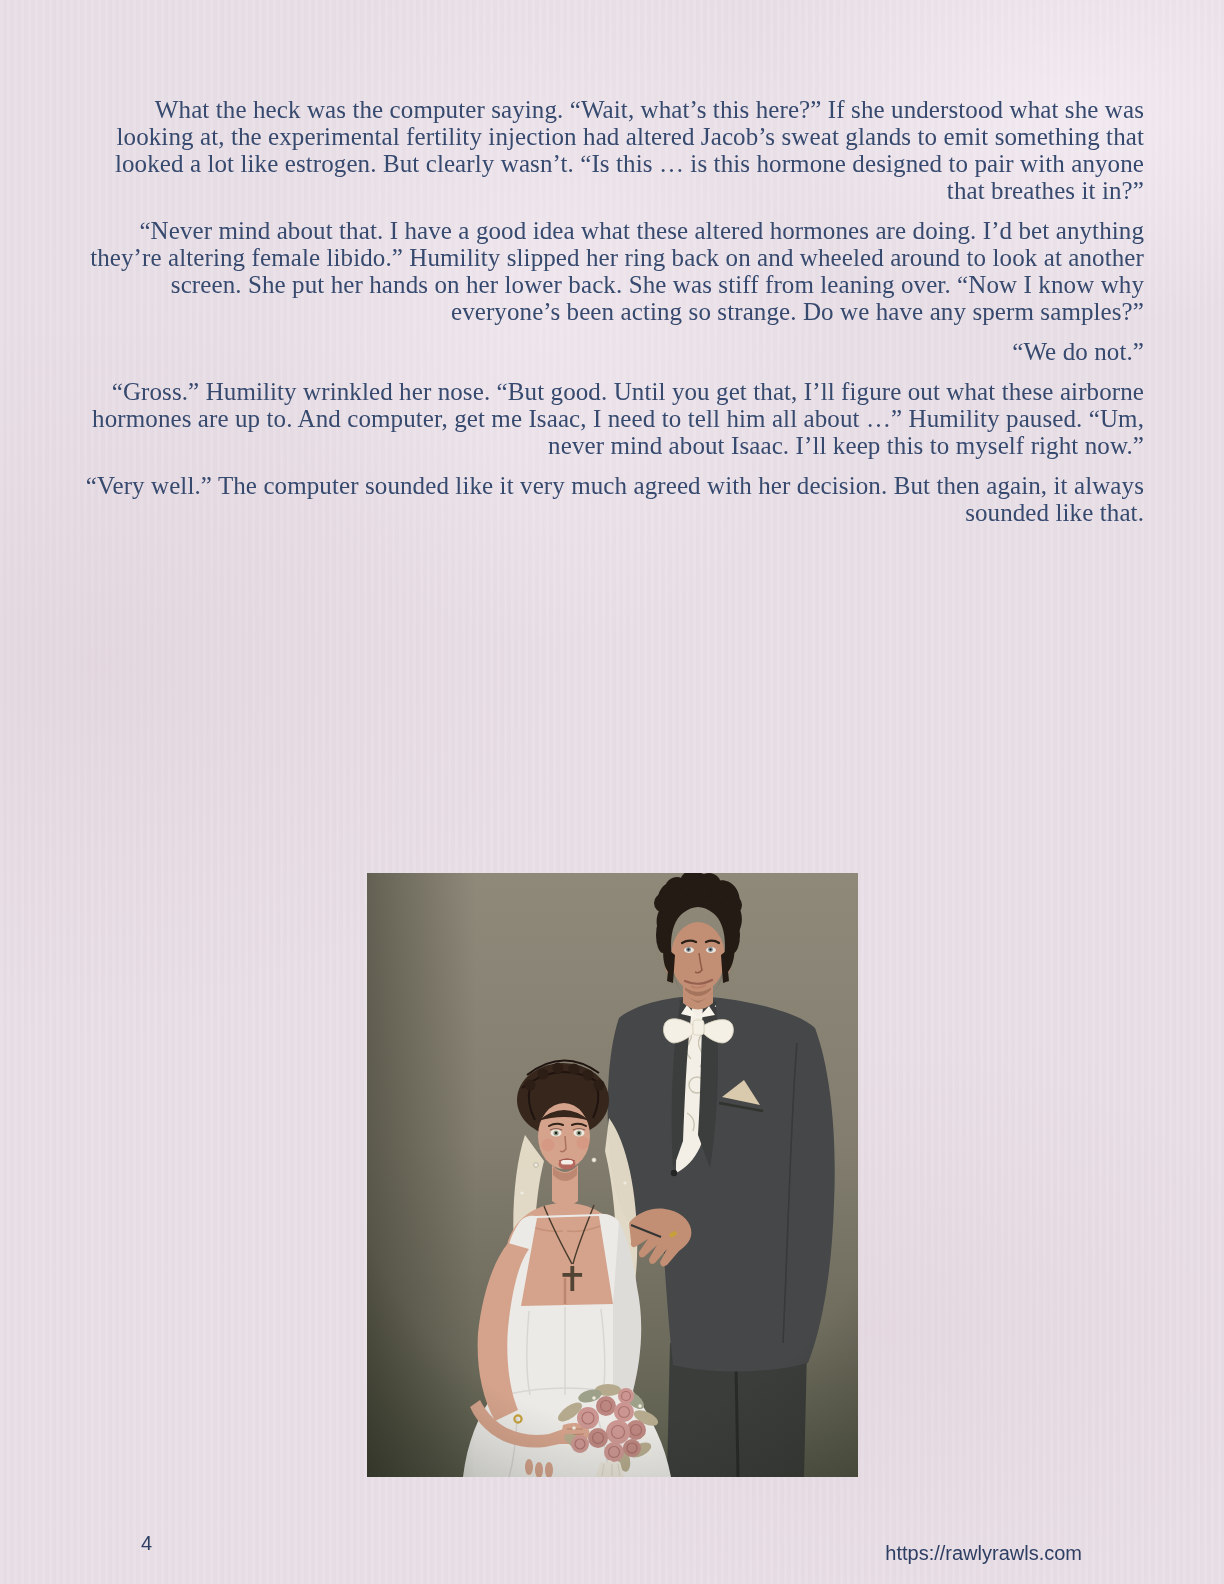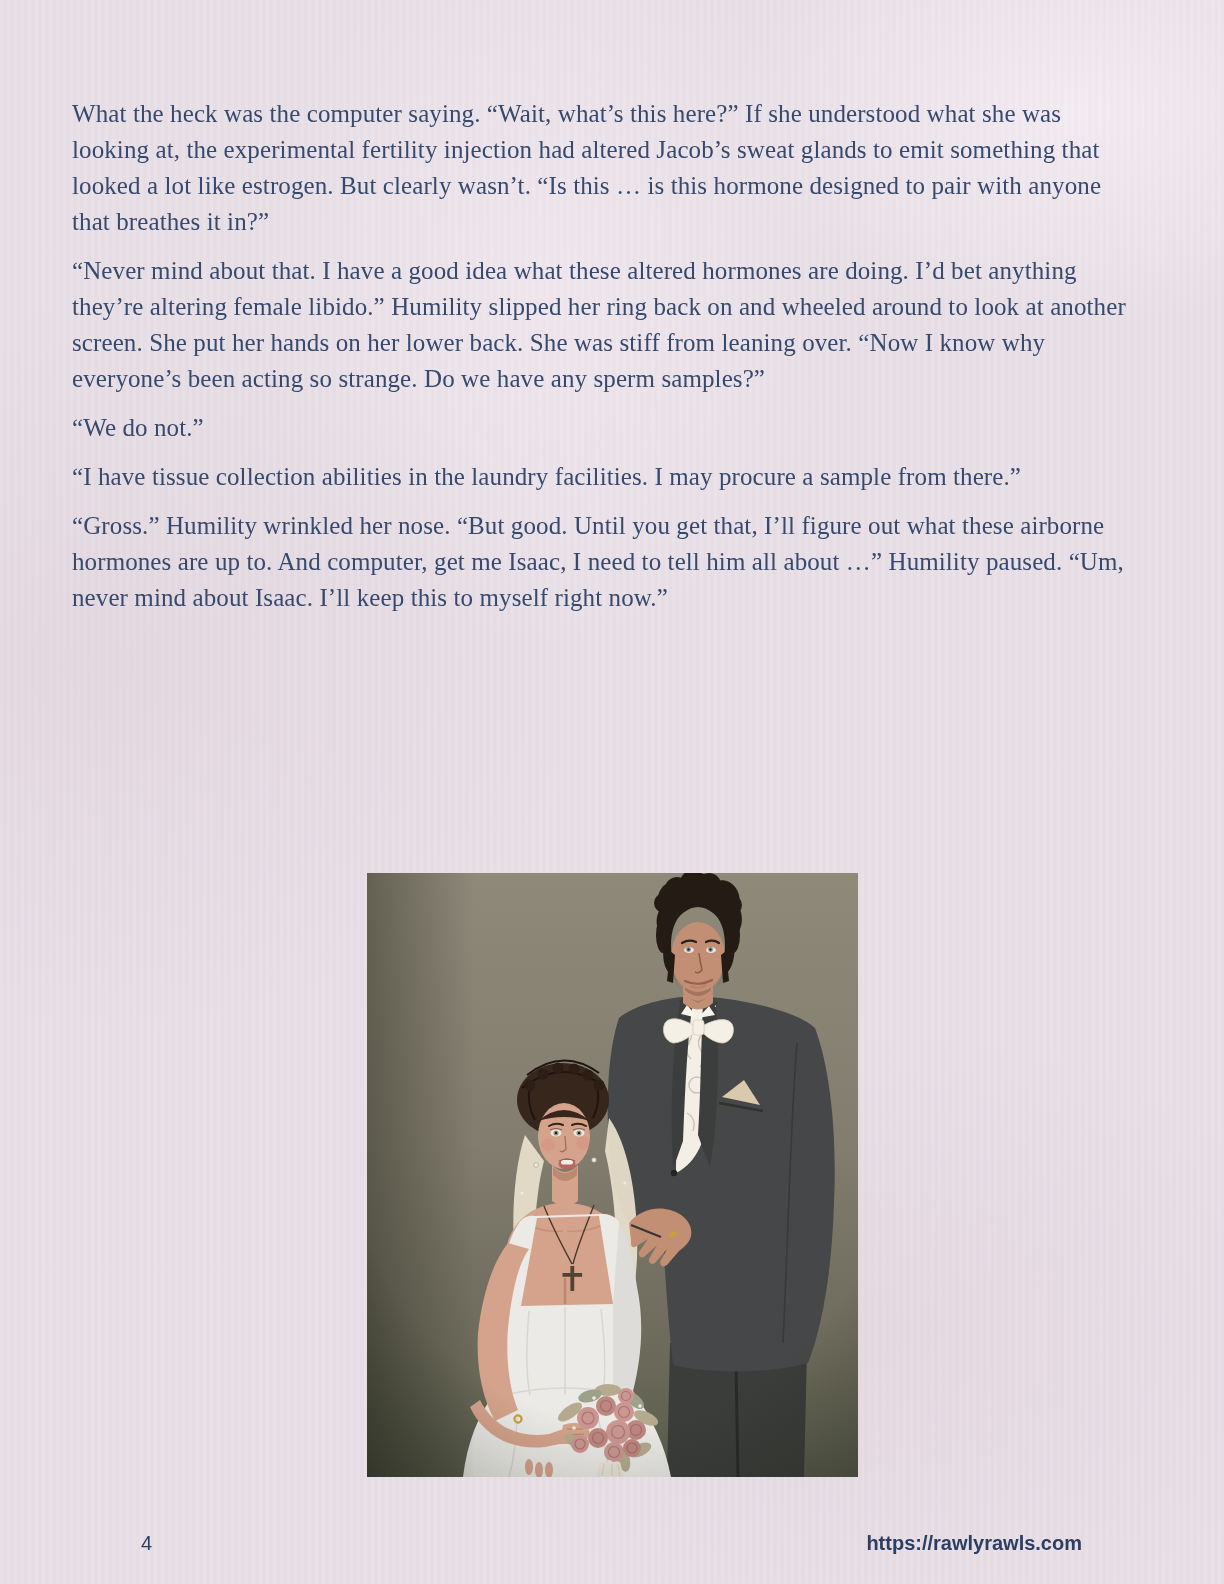--- a/index.html
+++ b/index.html
@@ -10,31 +10,31 @@
       radial-gradient(520px 320px at 88% 7%, rgba(250,244,249,.55), transparent 68%),
       radial-gradient(700px 520px at 8% 42%, rgba(218,201,212,.35), transparent 70%),
       radial-gradient(660px 430px at 72% 84%, rgba(222,206,217,.40), transparent 70%),
       radial-gradient(420px 520px at 45% 18%, rgba(245,238,243,.50), transparent 70%),
       repeating-linear-gradient(90deg, rgba(255,255,255,.04) 0 3px, rgba(182,160,176,.05) 3px 7px),
       var(--page-bg,#e9e0e7);
   }
   .text-block{
     position:absolute;left:72px;top:96px;width:1072px;
     color:var(--text-color,#36496e);
-    font-size:25px;line-height:36px;letter-spacing:.1px;
-    text-align:left;
+    font-size:25px;line-height:27px;letter-spacing:.1px;
+    text-align:right;
   }
   .text-block p{margin:0 0 13px 0;}
   .photo-figure{position:absolute;left:367px;top:873px;width:491px;height:604px;margin:0;}
   .photo-figure svg{display:block;}
   .page-footer{position:absolute;left:0;top:1530px;width:1224px;height:34px;
     font-family:"Liberation Sans","DejaVu Sans",sans-serif;
     font-size:20px;color:var(--footer-color,#2d3e63);}
   .page-number{position:absolute;left:141px;top:2px;}
-  .page-url{position:absolute;right:142px;top:2px;cursor:pointer;font-weight:bold;}
+  .page-url{position:absolute;right:142px;top:12px;cursor:pointer;}
   
   .ph-suit{fill:var(--ph-suit,#454748);}
   .ph-suit-dark{fill:var(--ph-trousers,#3a3d3a);}
   .ph-lapel{fill:var(--ph-lapel,#3b3e3d);}
   .ph-shirt{fill:var(--ph-shirt,#f3efe6);}
   .ph-bow{fill:var(--ph-bow-tie,#f4f0e5);stroke:#d8d1bd;stroke-width:.8;}
   .ph-pocket{fill:var(--ph-pocket-square,#d9c9ad);}
   .ph-skin-g{fill:var(--ph-skin-groom,#c28e74);}
   .ph-skin-b{fill:var(--ph-skin-bride,#d5a38c);}
   .ph-hair-g{fill:var(--ph-hair-groom,#241b14);}
@@ -50,22 +50,22 @@
 </style>
 </head>
 <body>
 
 <div class="page">
 
   <main class="text-block">
     <p>What the heck was the computer saying. “Wait, what’s this here?” If she understood what she was looking at, the experimental fertility injection had altered Jacob’s sweat glands to emit something that looked a lot like estrogen. But clearly wasn’t. “Is this … is this hormone designed to pair with anyone that breathes it in?”</p>
     <p>“Never mind about that. I have a good idea what these altered hormones are doing. I’d bet anything they’re altering female libido.” Humility slipped her ring back on and wheeled around to look at another screen. She put her hands on her lower back. She was stiff from leaning over. “Now I know why everyone’s been acting so strange. Do we have any sperm samples?”</p>
     <p>“We do not.”</p>
-    <p>“I have tissue collection abilities in the laundry facilities. I may procure a sample from there.”</p>
     <p>“Gross.” Humility wrinkled her nose. “But good. Until you get that, I’ll figure out what these airborne hormones are up to. And computer, get me Isaac, I need to tell him all about …” Humility paused. “Um, never mind about Isaac. I’ll keep this to myself right now.”</p>
+    <p>“Very well.” The computer sounded like it very much agreed with her decision. But then again, it always sounded like that.</p>
   </main>
 
   <figure class="photo-figure">
     <svg width="491" height="604" viewBox="0 0 491 604" xmlns="http://www.w3.org/2000/svg">
       <defs>
         <linearGradient id="bgGrad" x1="0" y1="0" x2="0" y2="1">
           <stop offset="0" stop-color="#8f897a"></stop>
           <stop offset="0.45" stop-color="#827d6e"></stop>
           <stop offset="0.78" stop-color="#6d6b5c"></stop>
           <stop offset="1" stop-color="#595c4c"></stop>

